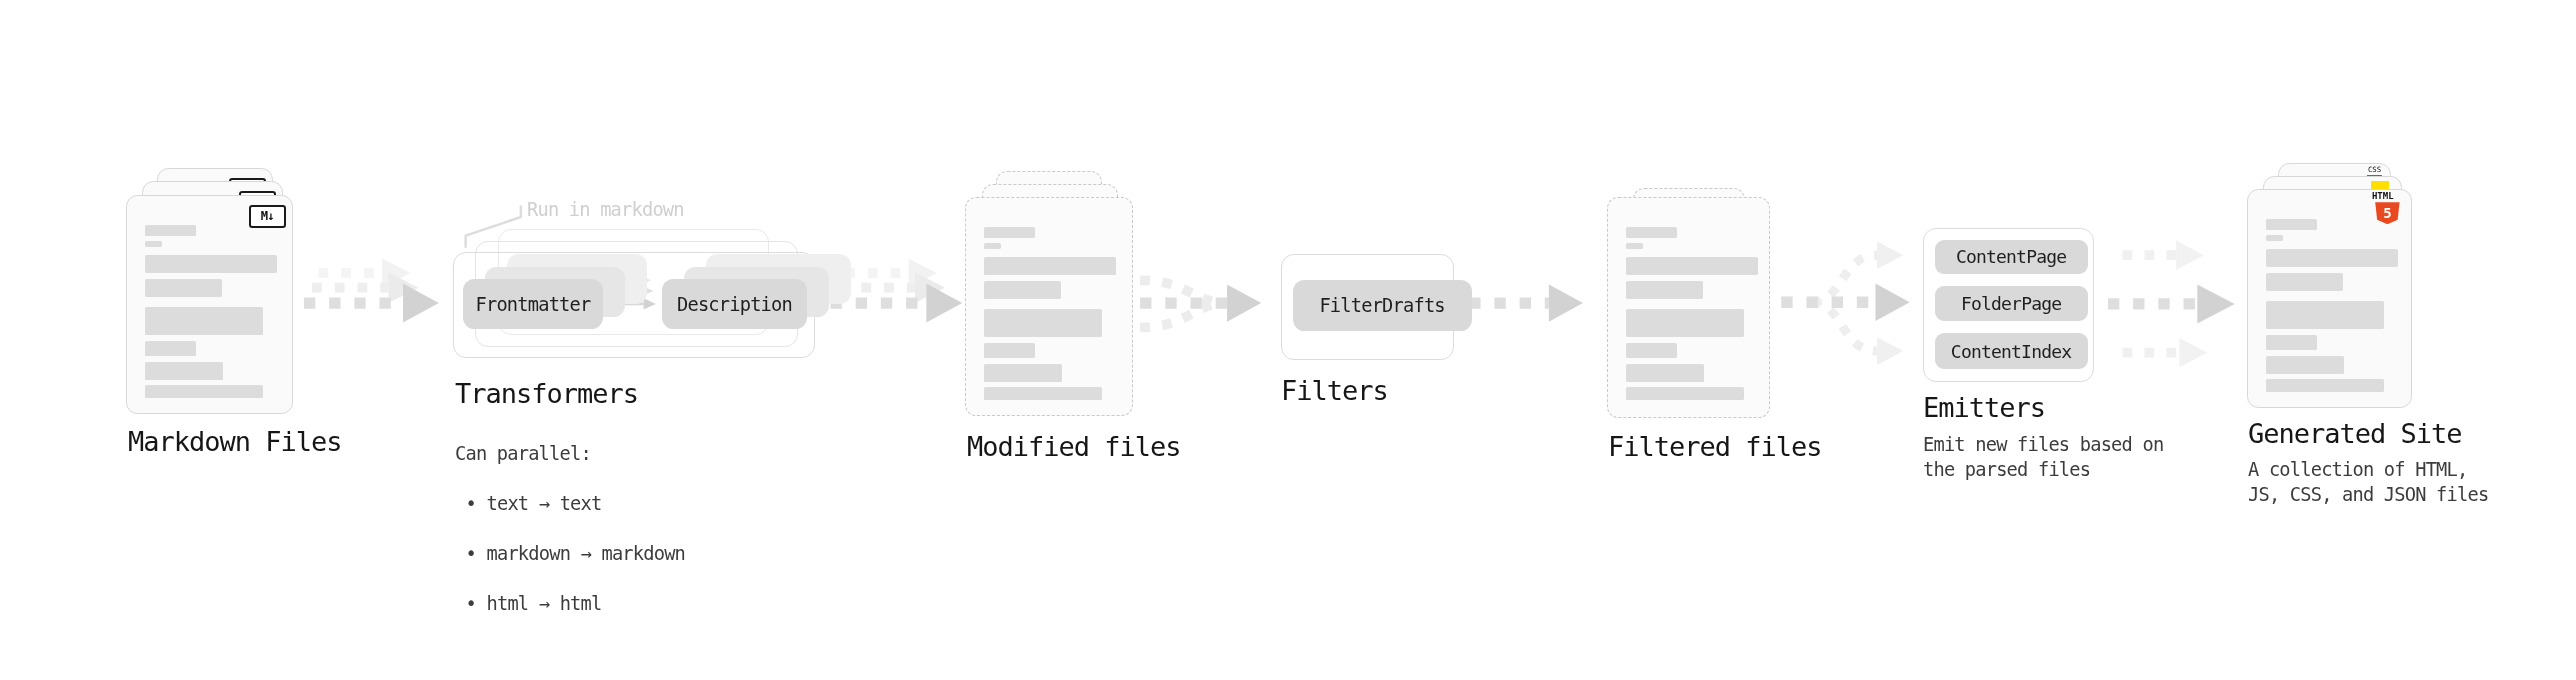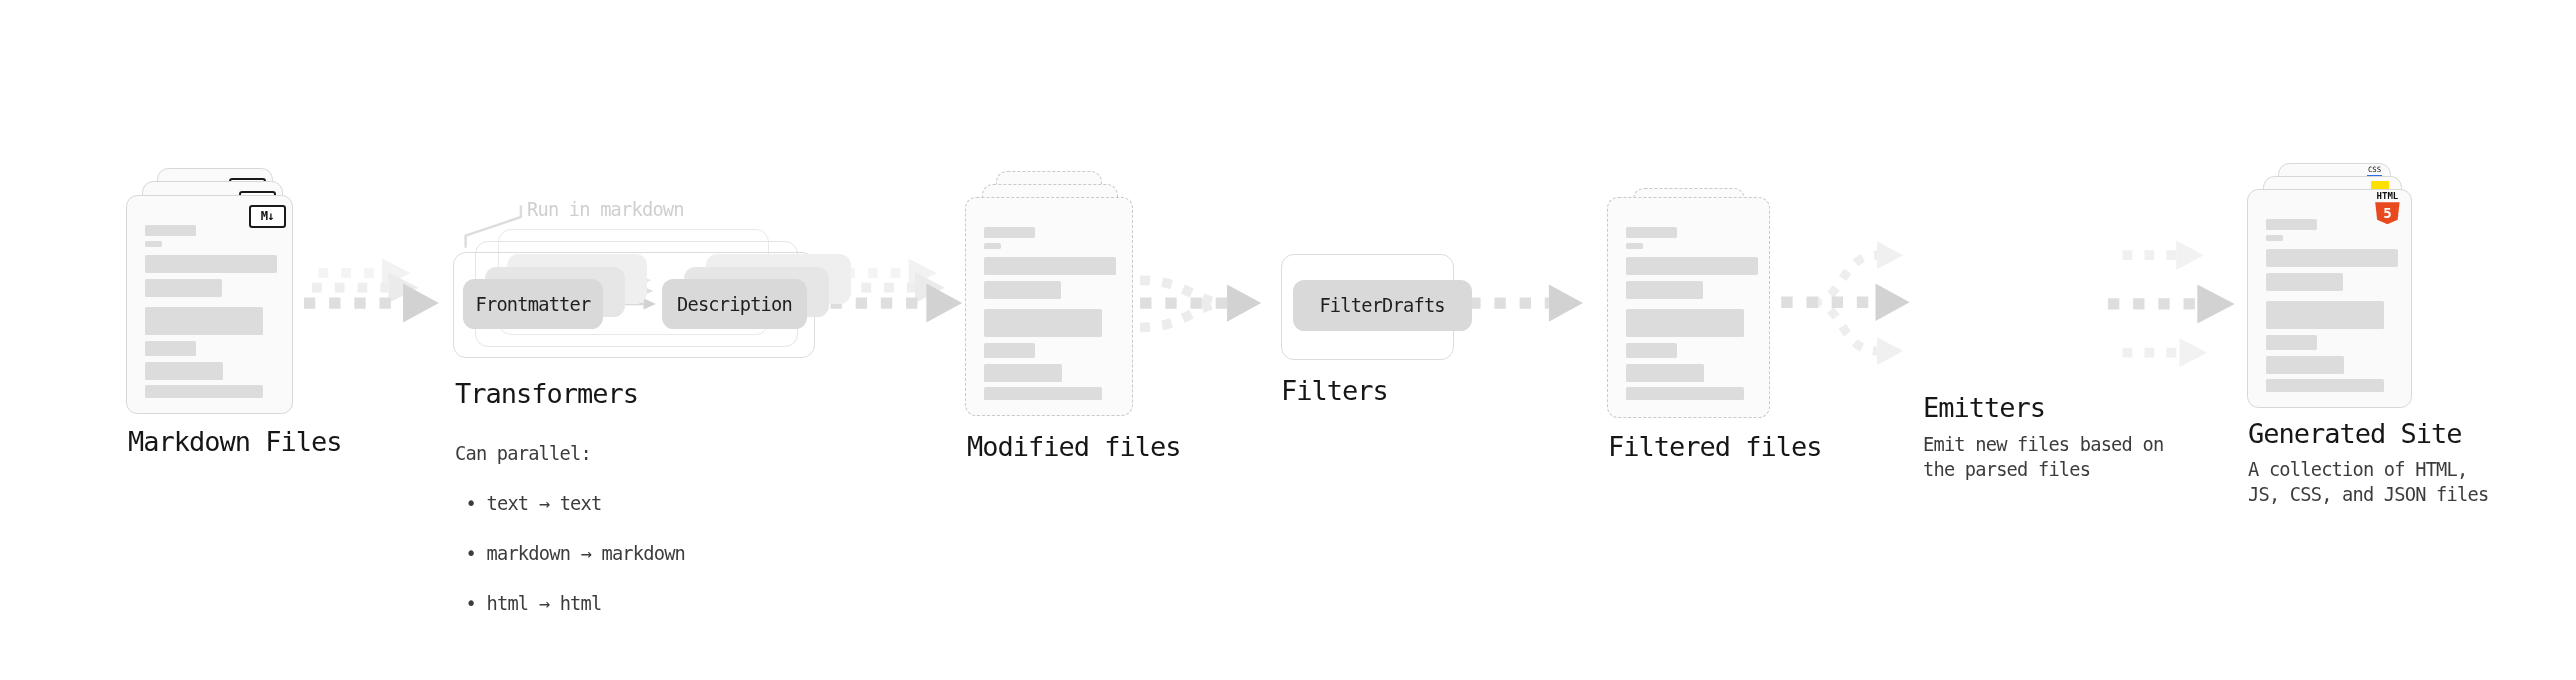--- a/index.html
+++ b/index.html
@@ -18,21 +18,21 @@
   .tbox{position:absolute;border-radius:13px;box-sizing:border-box;background:transparent;border:1.6px solid #e0e0e0;}
   .pill{position:absolute;background:#d9d9d9;border-radius:11.4px;display:flex;align-items:center;justify-content:center;
     font-size:18.7px;letter-spacing:-0.8px;color:#1f1f1f;white-space:nowrap;}
   .pill.ghost1{background:#e6e6e6;color:transparent;}
   .pill.ghost2{background:#efefef;color:transparent;}
   .pill.small{font-size:18px;border-radius:9px;}
   .stage-title{position:absolute;font-size:27px;letter-spacing:-1px;color:#161616;white-space:nowrap;line-height:1.15;}
   .stage-desc{position:absolute;font-size:18.7px;letter-spacing:-0.8px;line-height:25px;color:#3c3c3c;white-space:pre-line;}
   .bullet{padding-left:10.6px;}
   .annotation{position:absolute;font-size:18.7px;letter-spacing:-0.8px;color:#cfcfcf;white-space:nowrap;}
-  .html5{position:absolute;top:2.4px;right:8.1px;width:31px;text-align:center;}
+  .html5{position:absolute;top:2.4px;right:8.1px;width:31px;text-align:left;}
   .html5-word{font-size:9px;font-weight:bold;color:#111;letter-spacing:0;line-height:9px;}
   .html5-shield{width:24.4px;height:22px;margin:0.8px auto 0;background:#e8491f;
     clip-path:polygon(0 0,100% 0,92% 80%,50% 100%,8% 80%);
     display:flex;align-items:center;justify-content:center;font-size:14px;font-weight:bold;color:#fff;}
   .js-badge{position:absolute;top:4.1px;right:12.2px;width:18px;height:11.4px;background:#ffdf00;}
   .css-badge{position:absolute;top:2.4px;right:8.1px;font-size:7.3px;font-weight:normal;color:#111;
     border-bottom:2.4px solid #2f6bf0;padding:0 0.8px 0.8px 0.8px;line-height:8.1px;}
 </style>
 </head>
 <body>
@@ -171,20 +171,25 @@
         <div class="bar" style="left: 18px; top: 59px; width: 132px; height: 18px;"></div>
         <div class="bar" style="left: 18px; top: 83px; width: 77px; height: 18px;"></div>
         <div class="bar" style="left: 18px; top: 111px; width: 118px; height: 28.4px;"></div>
         <div class="bar" style="left: 18px; top: 145px; width: 51px; height: 14.6px;"></div>
         <div class="bar" style="left: 18px; top: 166px; width: 78px; height: 18px;"></div>
         <div class="bar" style="left: 18px; top: 189px; width: 118px; height: 13px;"></div>
       </div>
   </div>
   <div class="stage-title" style="left:1608px;top:431px">Filtered files</div>
 
+  <div class="panel" style="left:1923px;top:228px;width:171px;height:154px">
+    <div class="pill small" style="left:10.6px;top:10.6px;width:153px;height:34px">ContentPage</div>
+    <div class="pill small" style="left:10.6px;top:57px;width:153px;height:35px">FolderPage</div>
+    <div class="pill small" style="left:10.6px;top:104px;width:153px;height:36px">ContentIndex</div>
+  </div>
   <div class="stage-title" style="left:1923px;top:392px">Emitters</div>
   <div class="stage-desc" style="left:1923px;top:432px">Emit new files based on
 the parsed files</div>
 
   <div>
     <div class="card" style="left:2278px;top:163px;width:113px;height:219px">
       <div class="css-badge">CSS</div>
     </div>
     <div class="card" style="left:2263px;top:176px;width:139px;height:219px">
       <div class="js-badge"></div>

